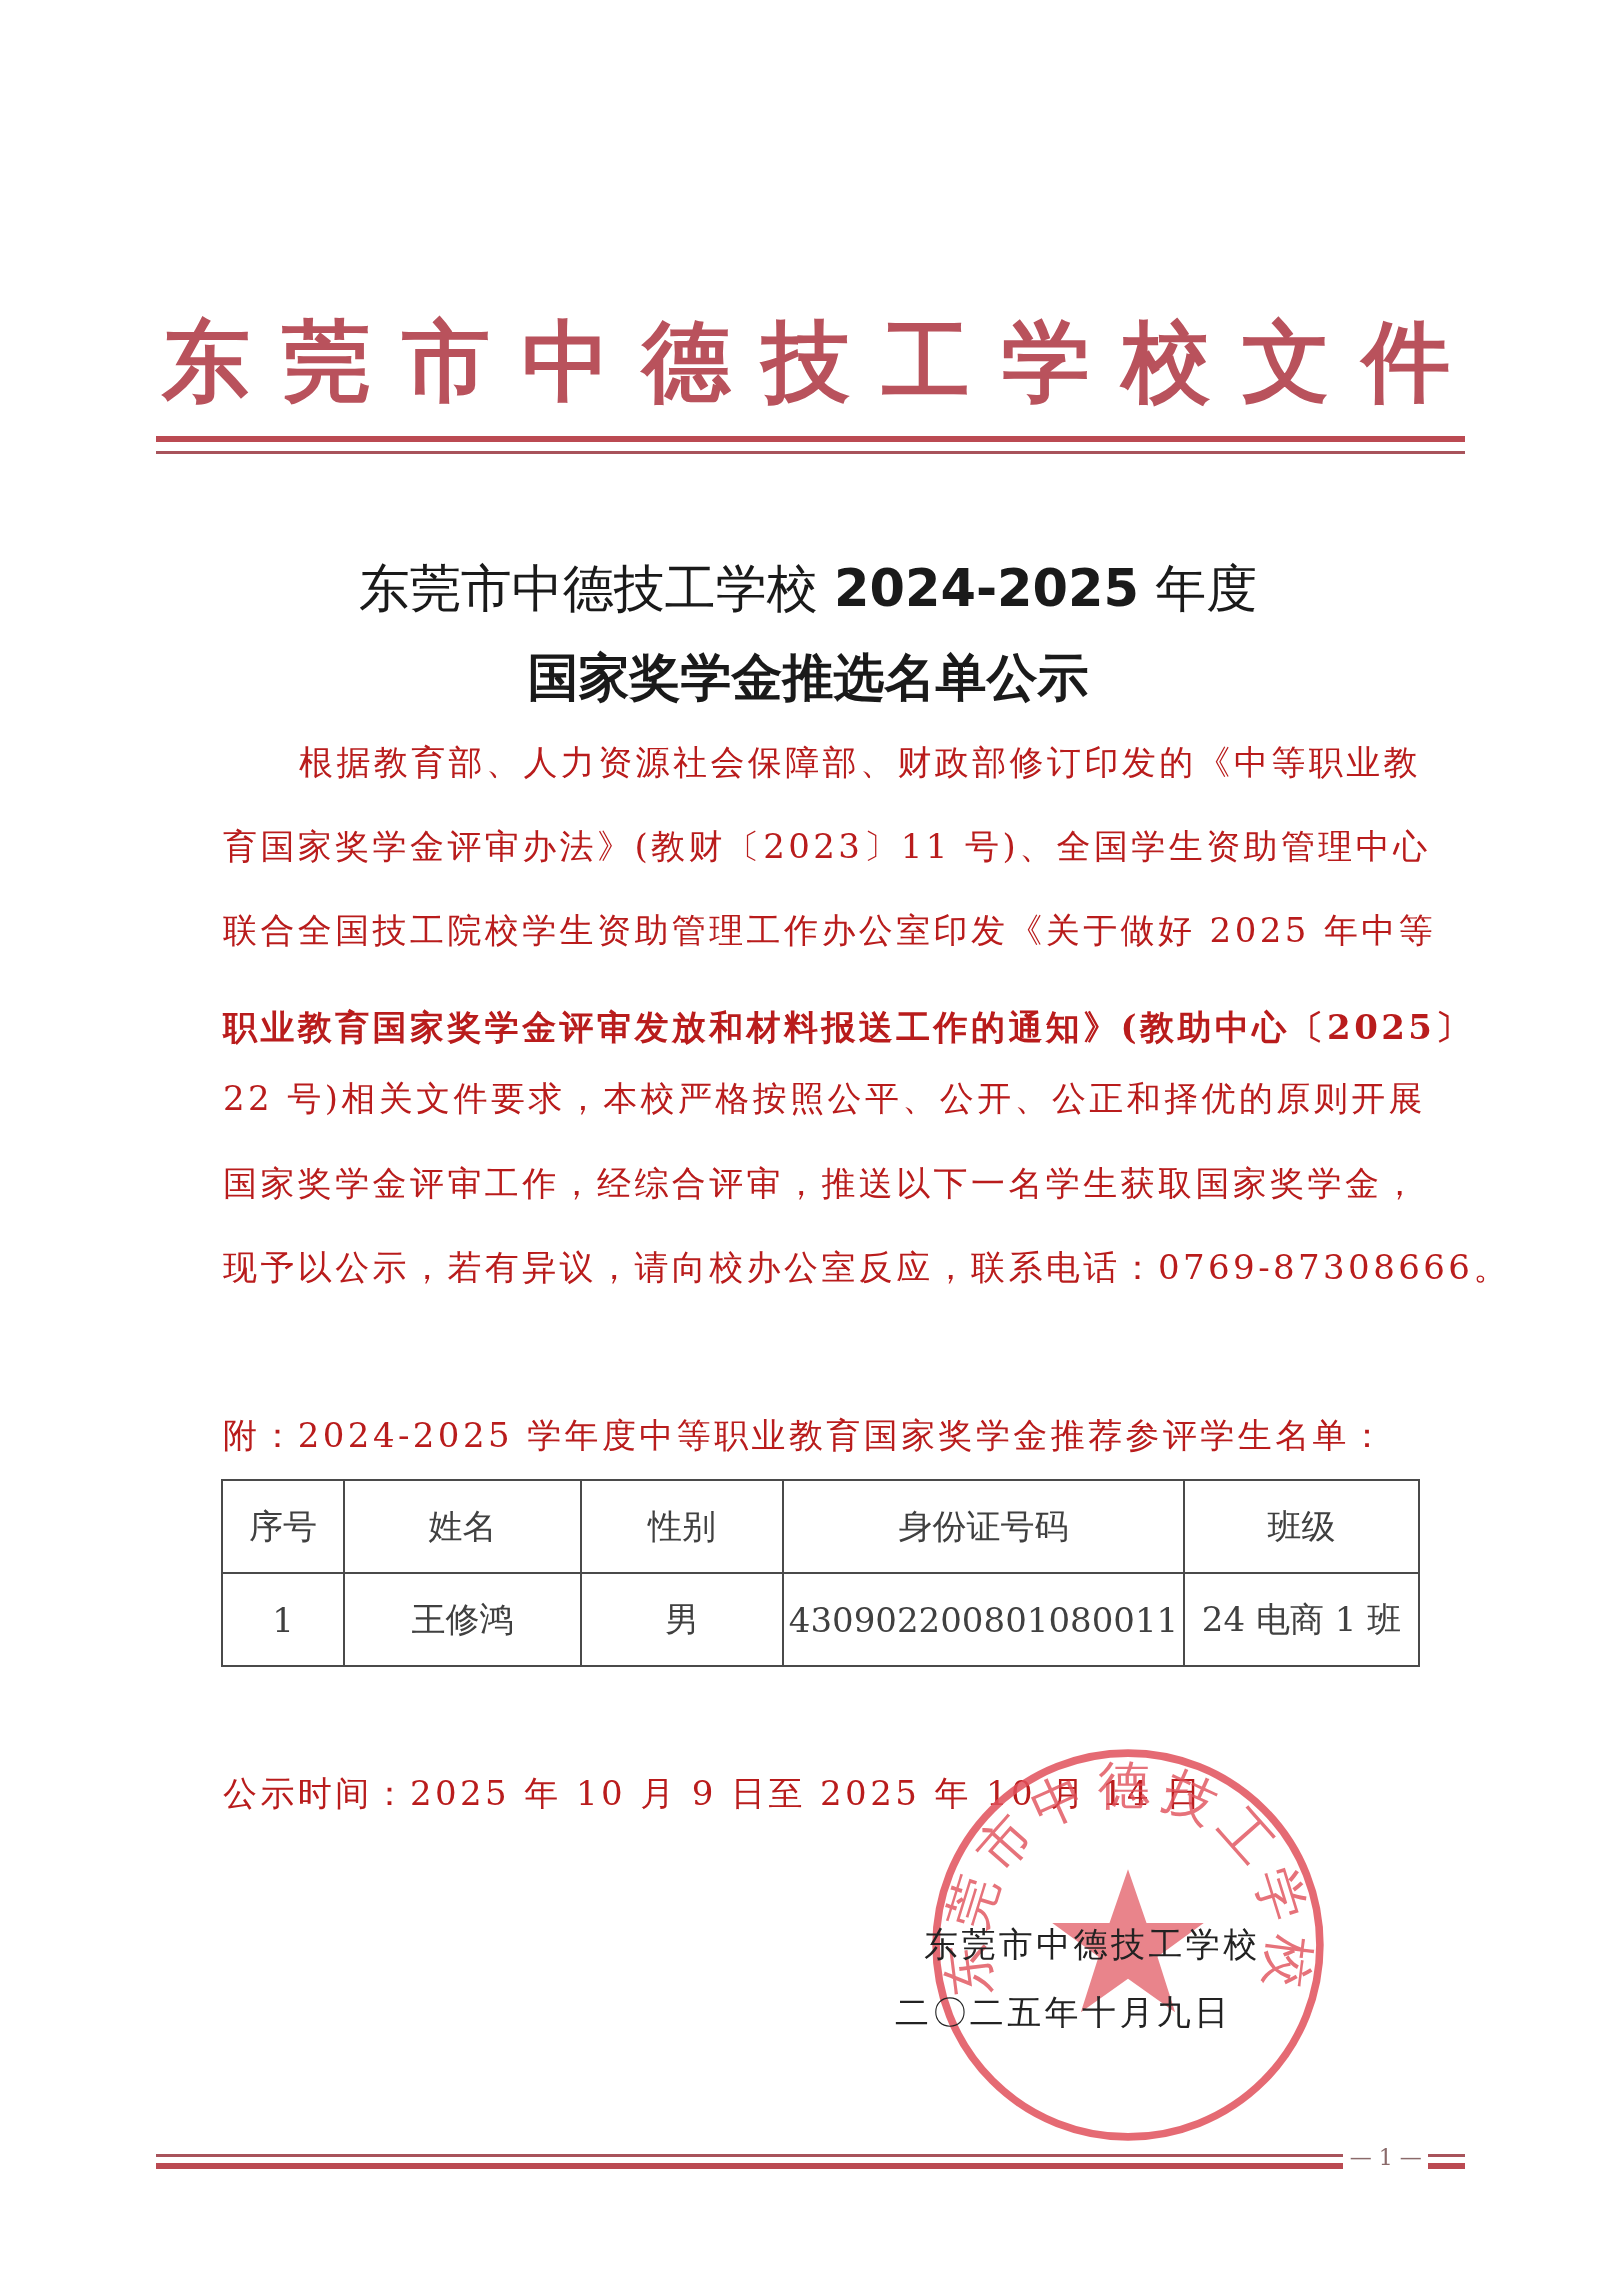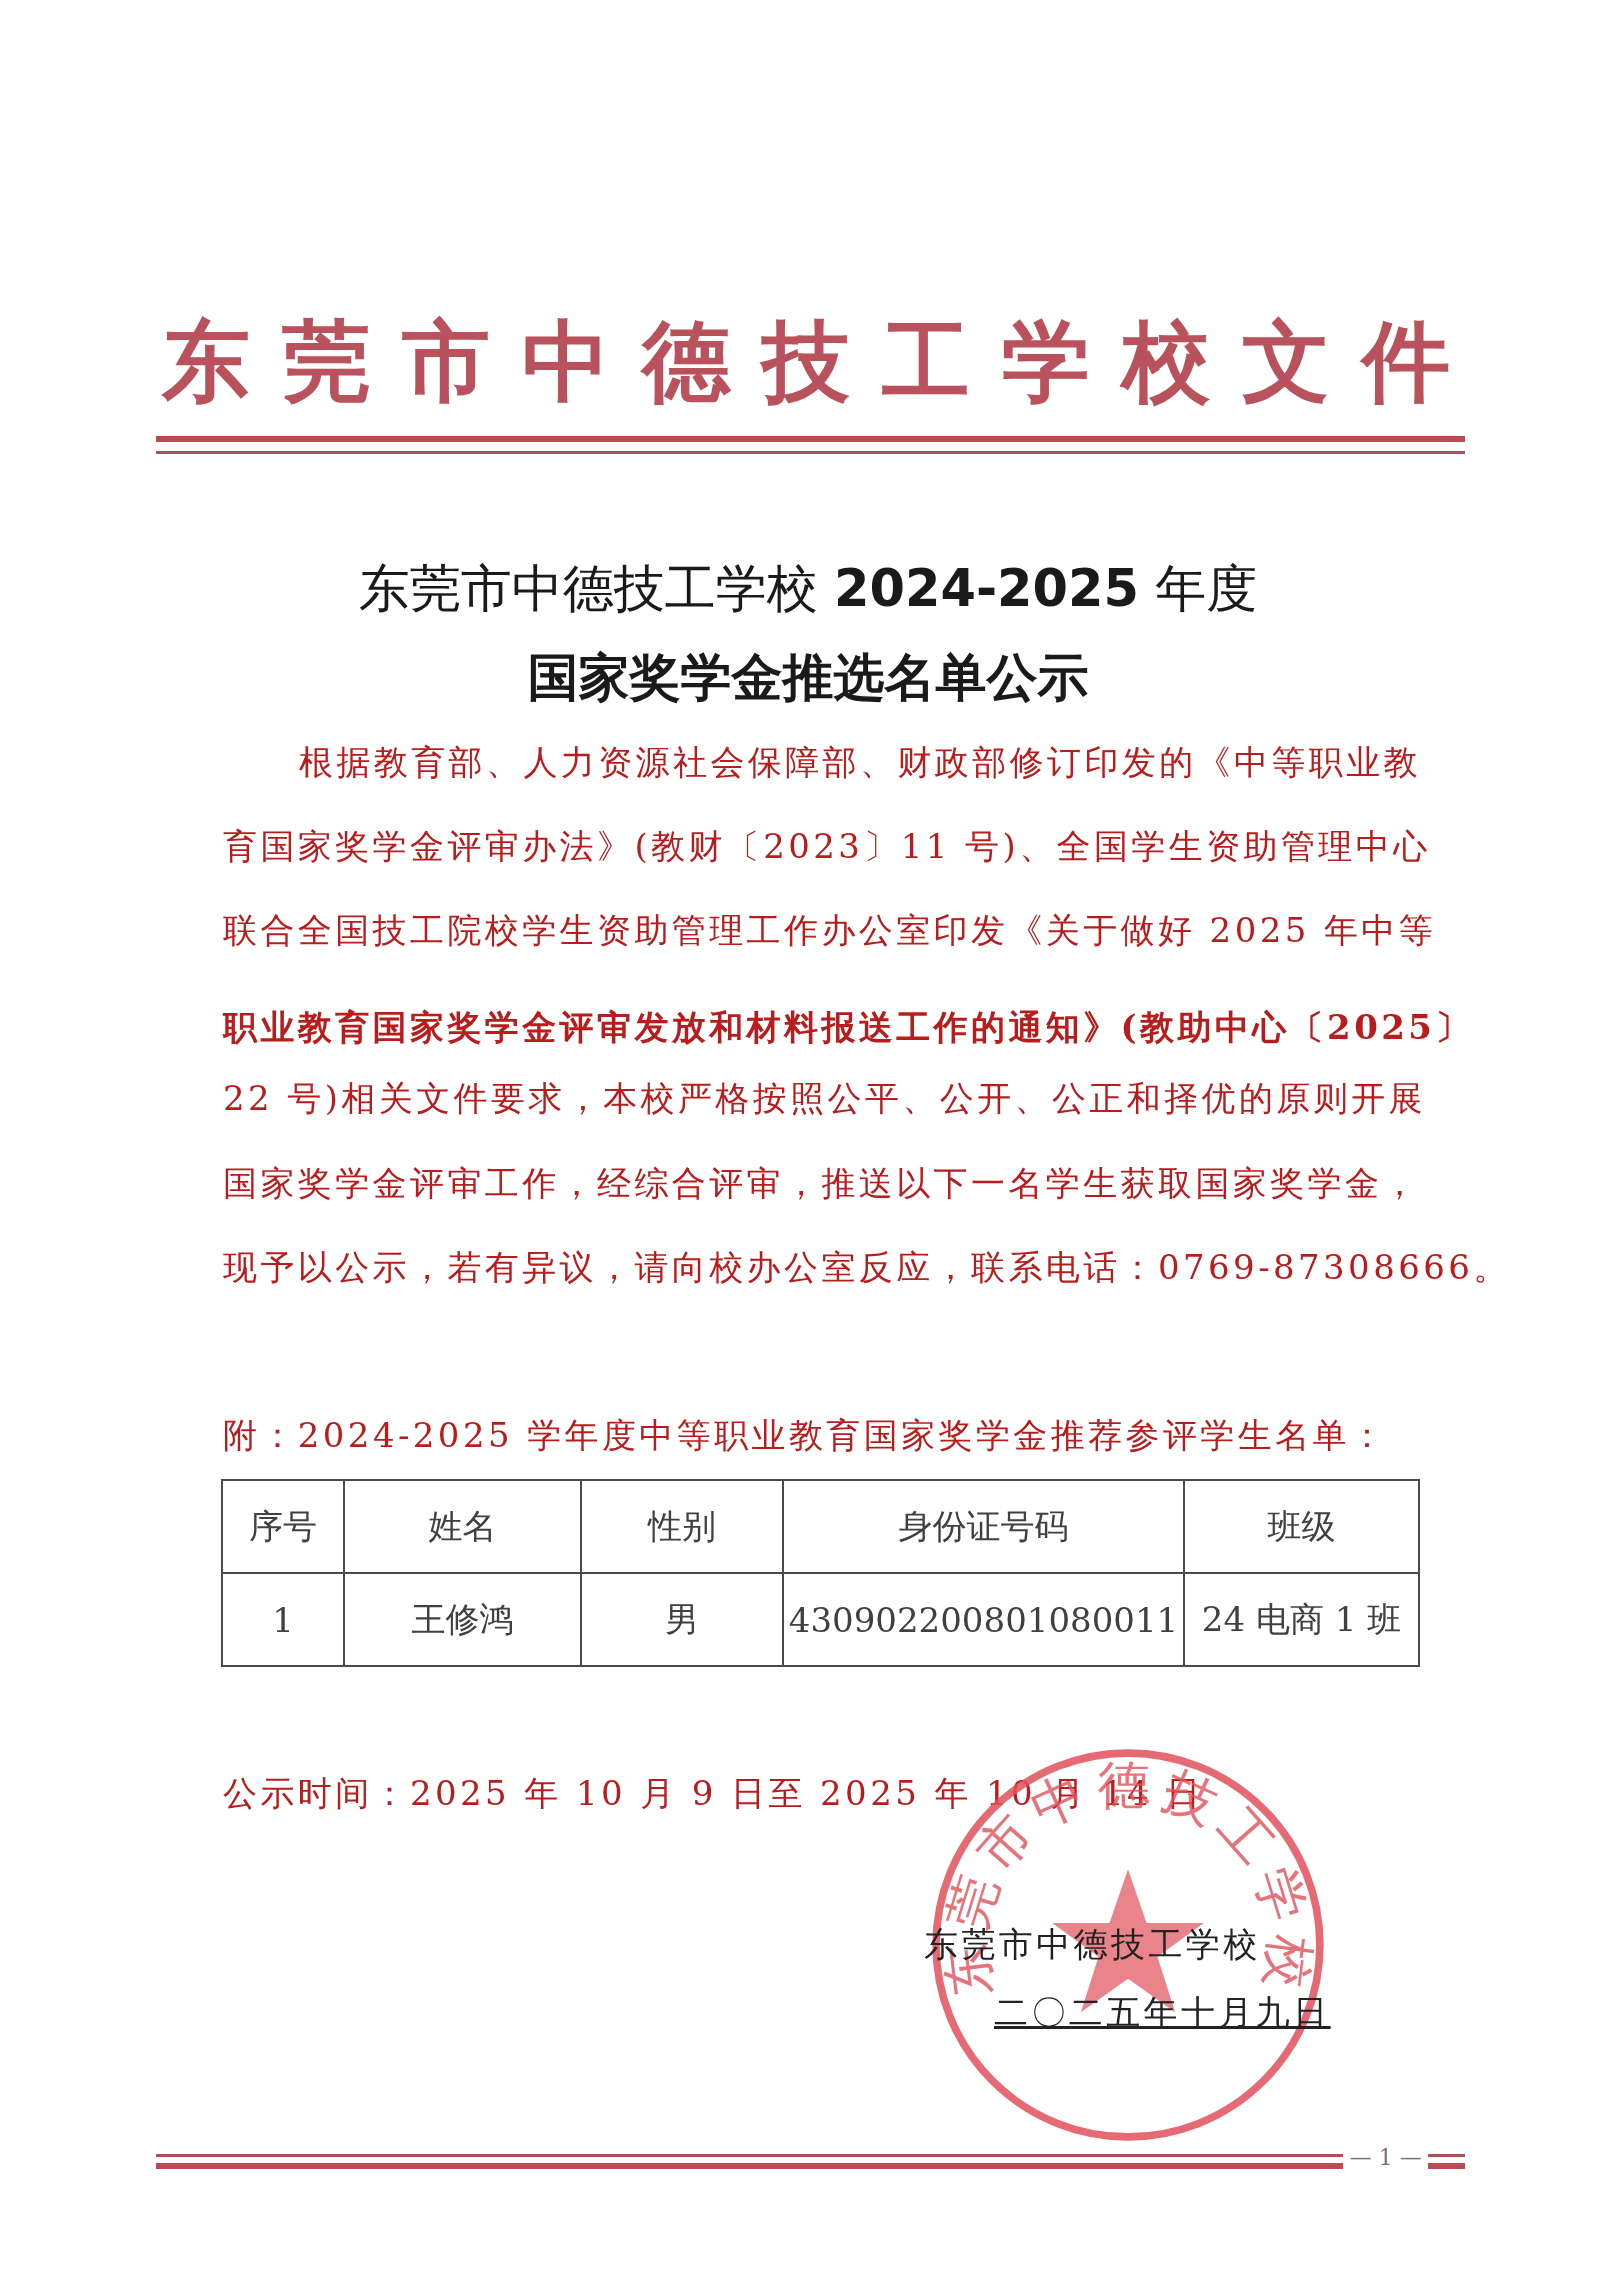--- a/index.html
+++ b/index.html
@@ -85,18 +85,18 @@
   <polygon points="240,150 262,214 330,214 275,254 296,320 240,280 184,320 205,254 150,214 218,214" fill="#e0505a" opacity="0.7"></polygon>
   <defs>
     <path id="sealArc" d="M 95,330 A 170,170 0 1,1 385,330"></path>
   </defs>
   <text font-family="DejaVu Serif, serif" font-size="62" fill="#e0505a" opacity="0.8" letter-spacing="10">
     <textPath href="#sealArc" startOffset="50%" text-anchor="middle">东莞市中德技工学校</textPath>
   </text>
 </svg>
 
 <div class="abs sign" style="left:924px; top:1919px;">东莞市中德技工学校</div>
-<div class="abs sign" style="left:994px; top:1987px;text-decoration:underline;">二〇二五年十月九日</div>
+<div class="abs sign" style="left:895px; top:1987px;">二〇二五年十月九日</div>
 
 <div class="abs rule-thin" style="left:156px; top:2154px; width:1309px;"></div>
 <div class="abs rule-thick" style="left:156px; top:2163px; width:1309px;"></div>
 <div class="abs page-num" style="left:1343px; top:2145px;">— 1 —</div>
 
 
 </body></html>

